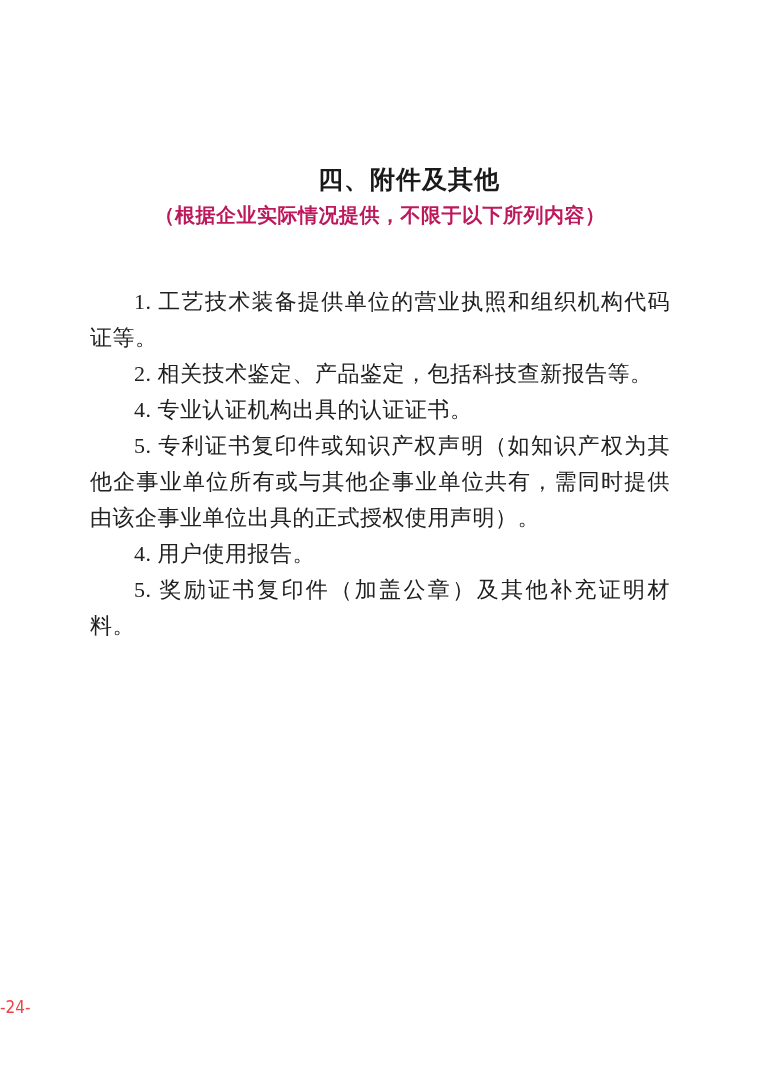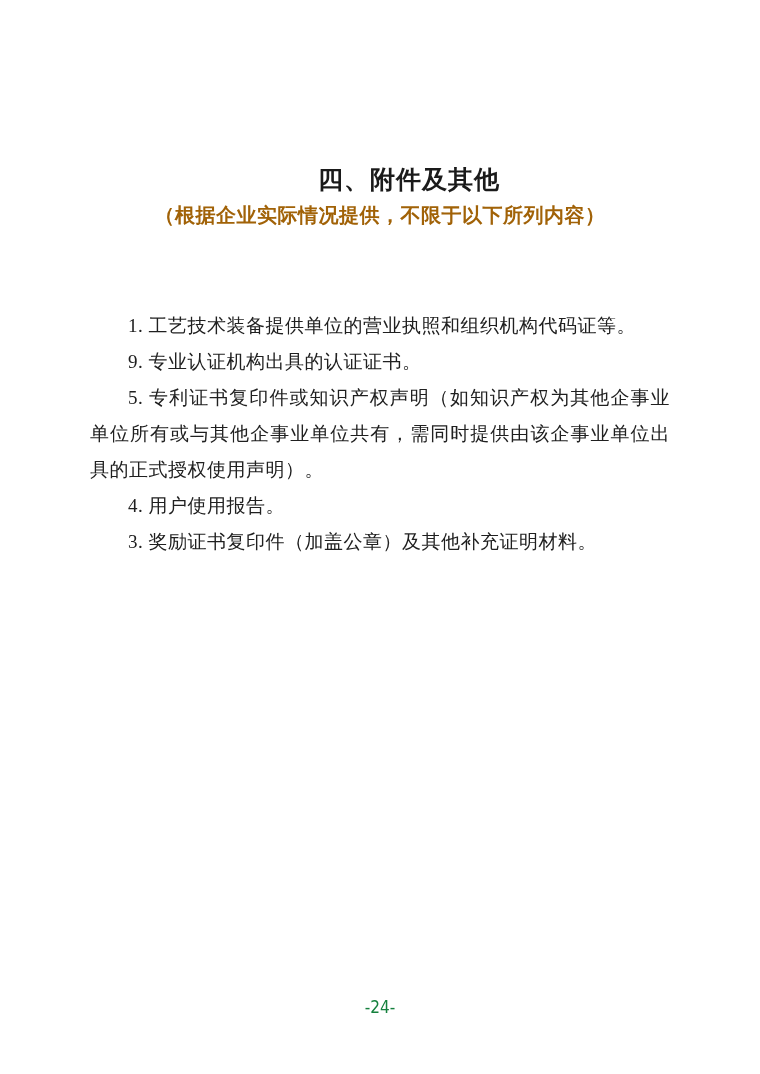--- a/index.html
+++ b/index.html
@@ -37,61 +37,62 @@
     top: 199px;
     left: 0;
     width: 100%;
     margin: 0;
     text-align: center;
     font-family: "Liberation Sans", sans-serif;
     font-weight: 700;
     font-size: 20px;
     line-height: 32px;
     letter-spacing: 0.5px;
-    color: #a16207;
+    color: #be185d;
   }
   .doc-body {
     position: absolute;
-    top: 308px;
+    top: 284px;
     left: 90px;
     width: 580px;
-    font-size: 19px;
+    font-size: 22px;
     line-height: 36px;
     text-align: justify;
     color: #202020;
   }
   .doc-body p {
     margin: 0;
     text-indent: 2em;
     letter-spacing: 0.5px;
   }
   .page-number {
     position: absolute;
     top: 997px;
     left: 0;
     width: 100%;
-    text-align: center;
+    text-align: left;
     font-family: "DejaVu Sans", sans-serif;
     font-stretch: condensed;
     font-size: 17px;
-    color: #15803d;
+    color: #ef4444;
   }
 </style>
 </head>
 <body>
 
 <div class="page">
 
   <h1 class="doc-title">四、附件及其他</h1>
 
   <h2 class="doc-subtitle">（根据企业实际情况提供，不限于以下所列内容）</h2>
 
   <div class="doc-body">
     <p>1. 工艺技术装备提供单位的营业执照和组织机构代码证等。</p>
-    <p>9. 专业认证机构出具的认证证书。</p>
+    <p>2. 相关技术鉴定、产品鉴定，包括科技查新报告等。</p>
+    <p>4. 专业认证机构出具的认证证书。</p>
     <p>5. 专利证书复印件或知识产权声明（如知识产权为其他企事业单位所有或与其他企事业单位共有，需同时提供由该企事业单位出具的正式授权使用声明）。</p>
     <p>4. 用户使用报告。</p>
-    <p>3. 奖励证书复印件（加盖公章）及其他补充证明材料。</p>
+    <p>5. 奖励证书复印件（加盖公章）及其他补充证明材料。</p>
   </div>
 
   <div class="page-number">-24-</div>
 
 </div>
 
 </body></html>

